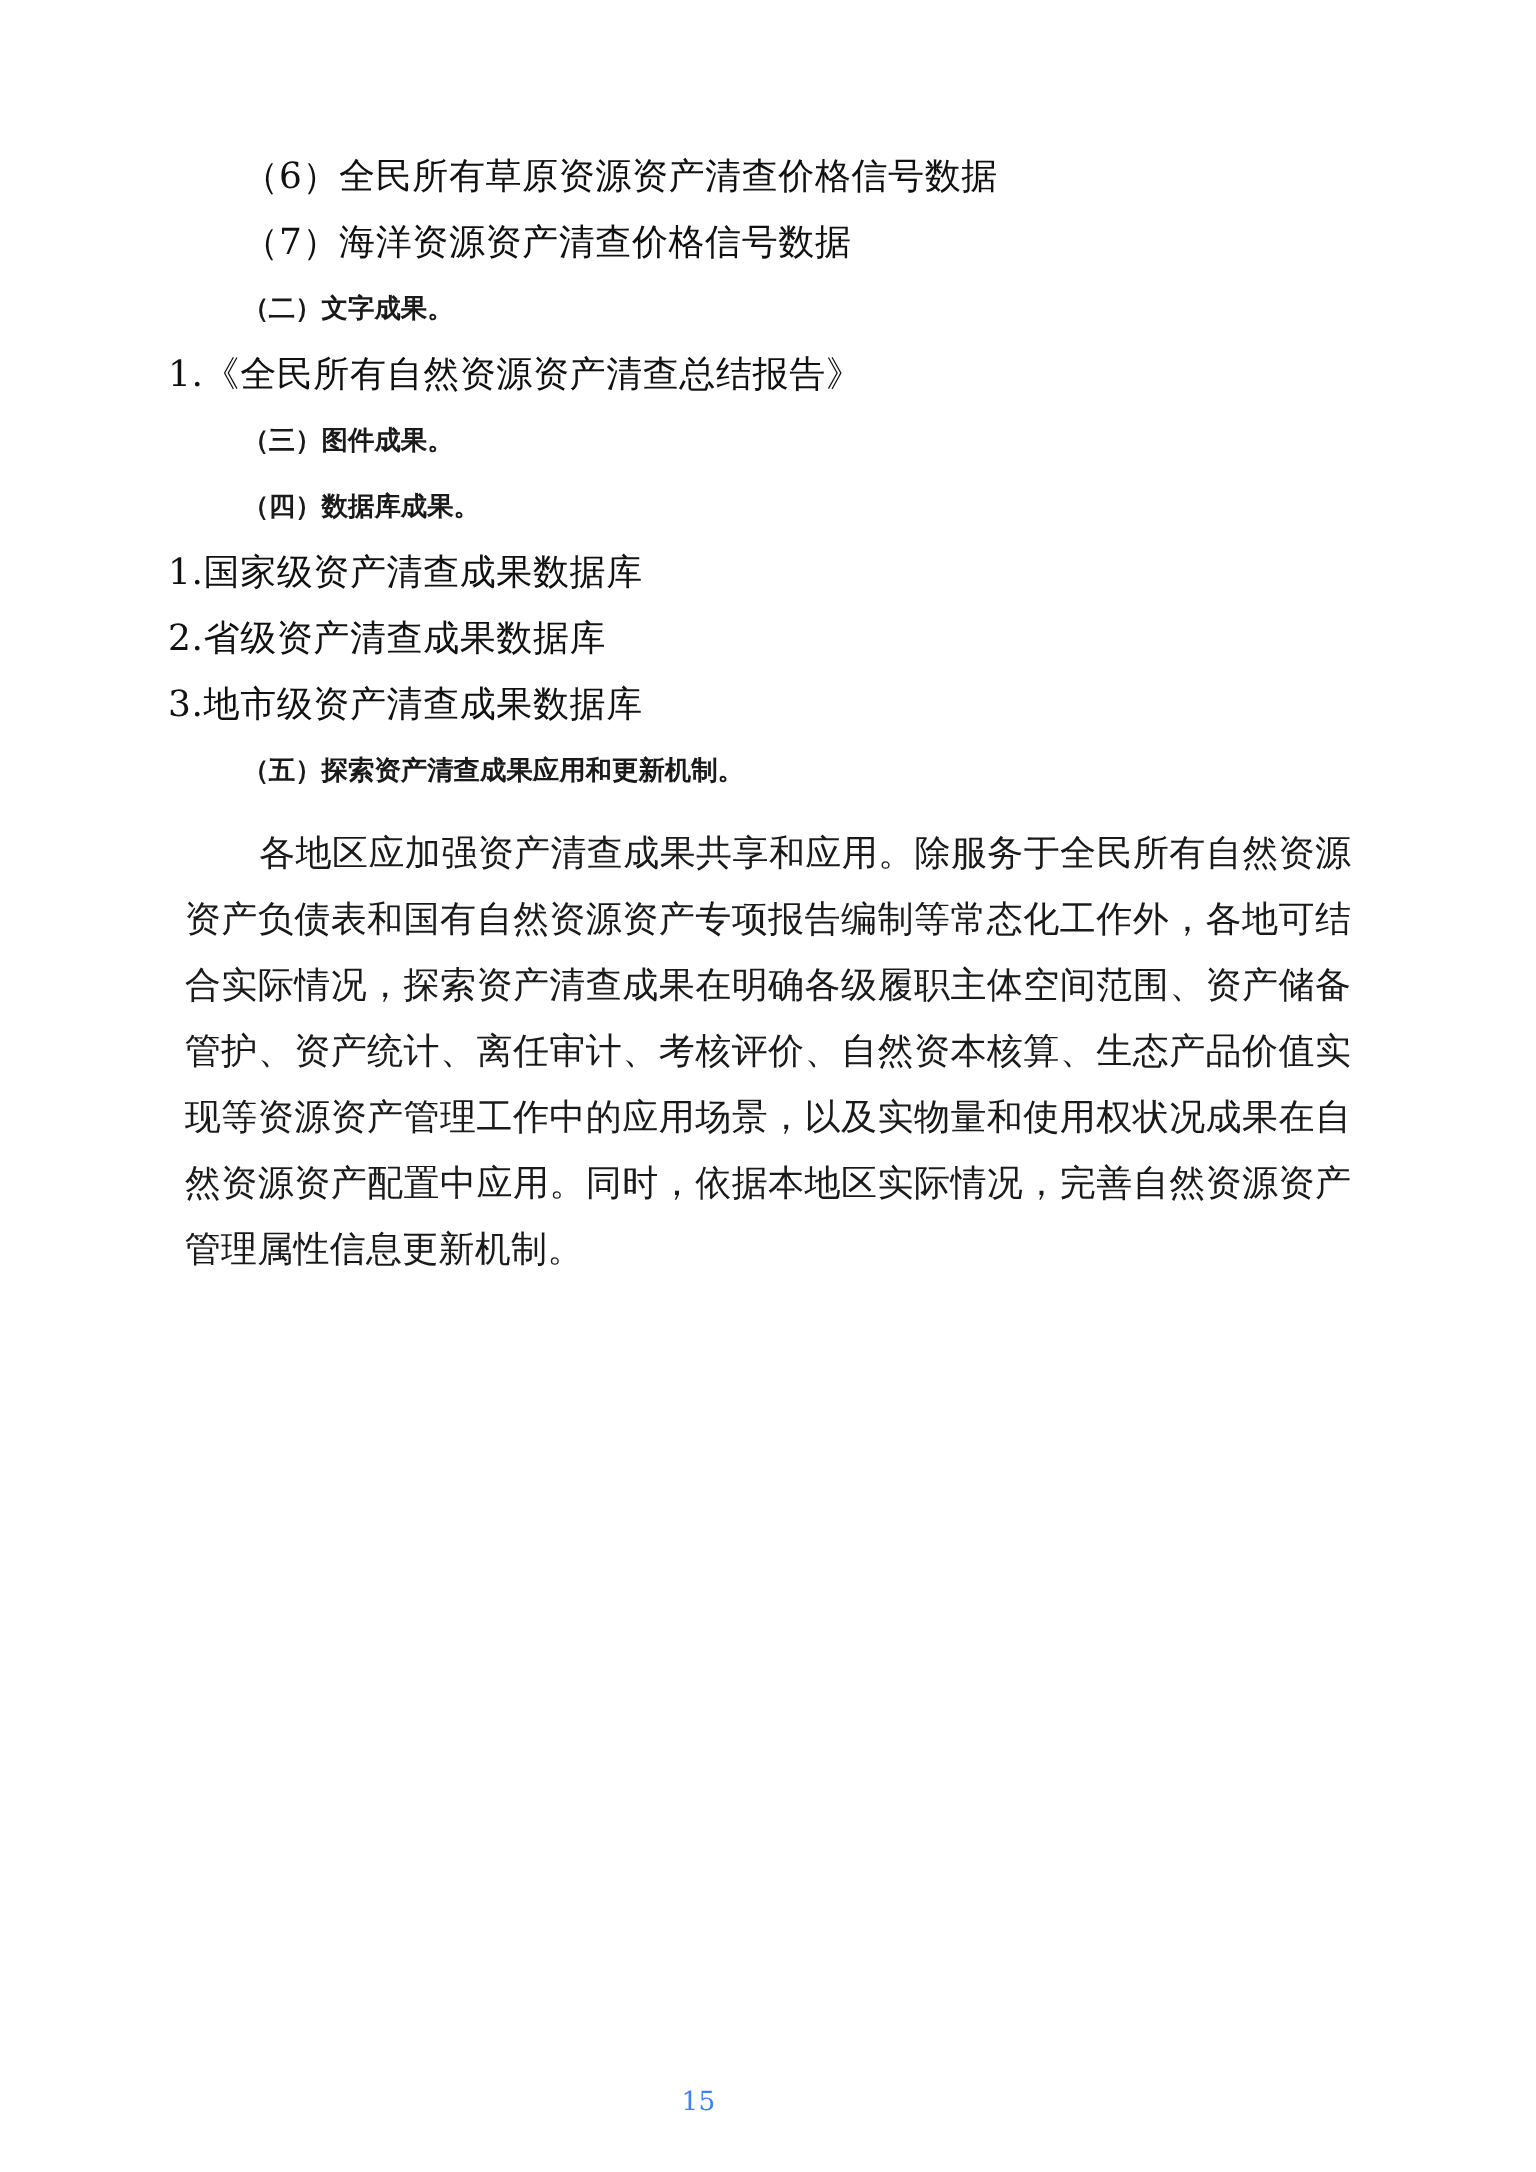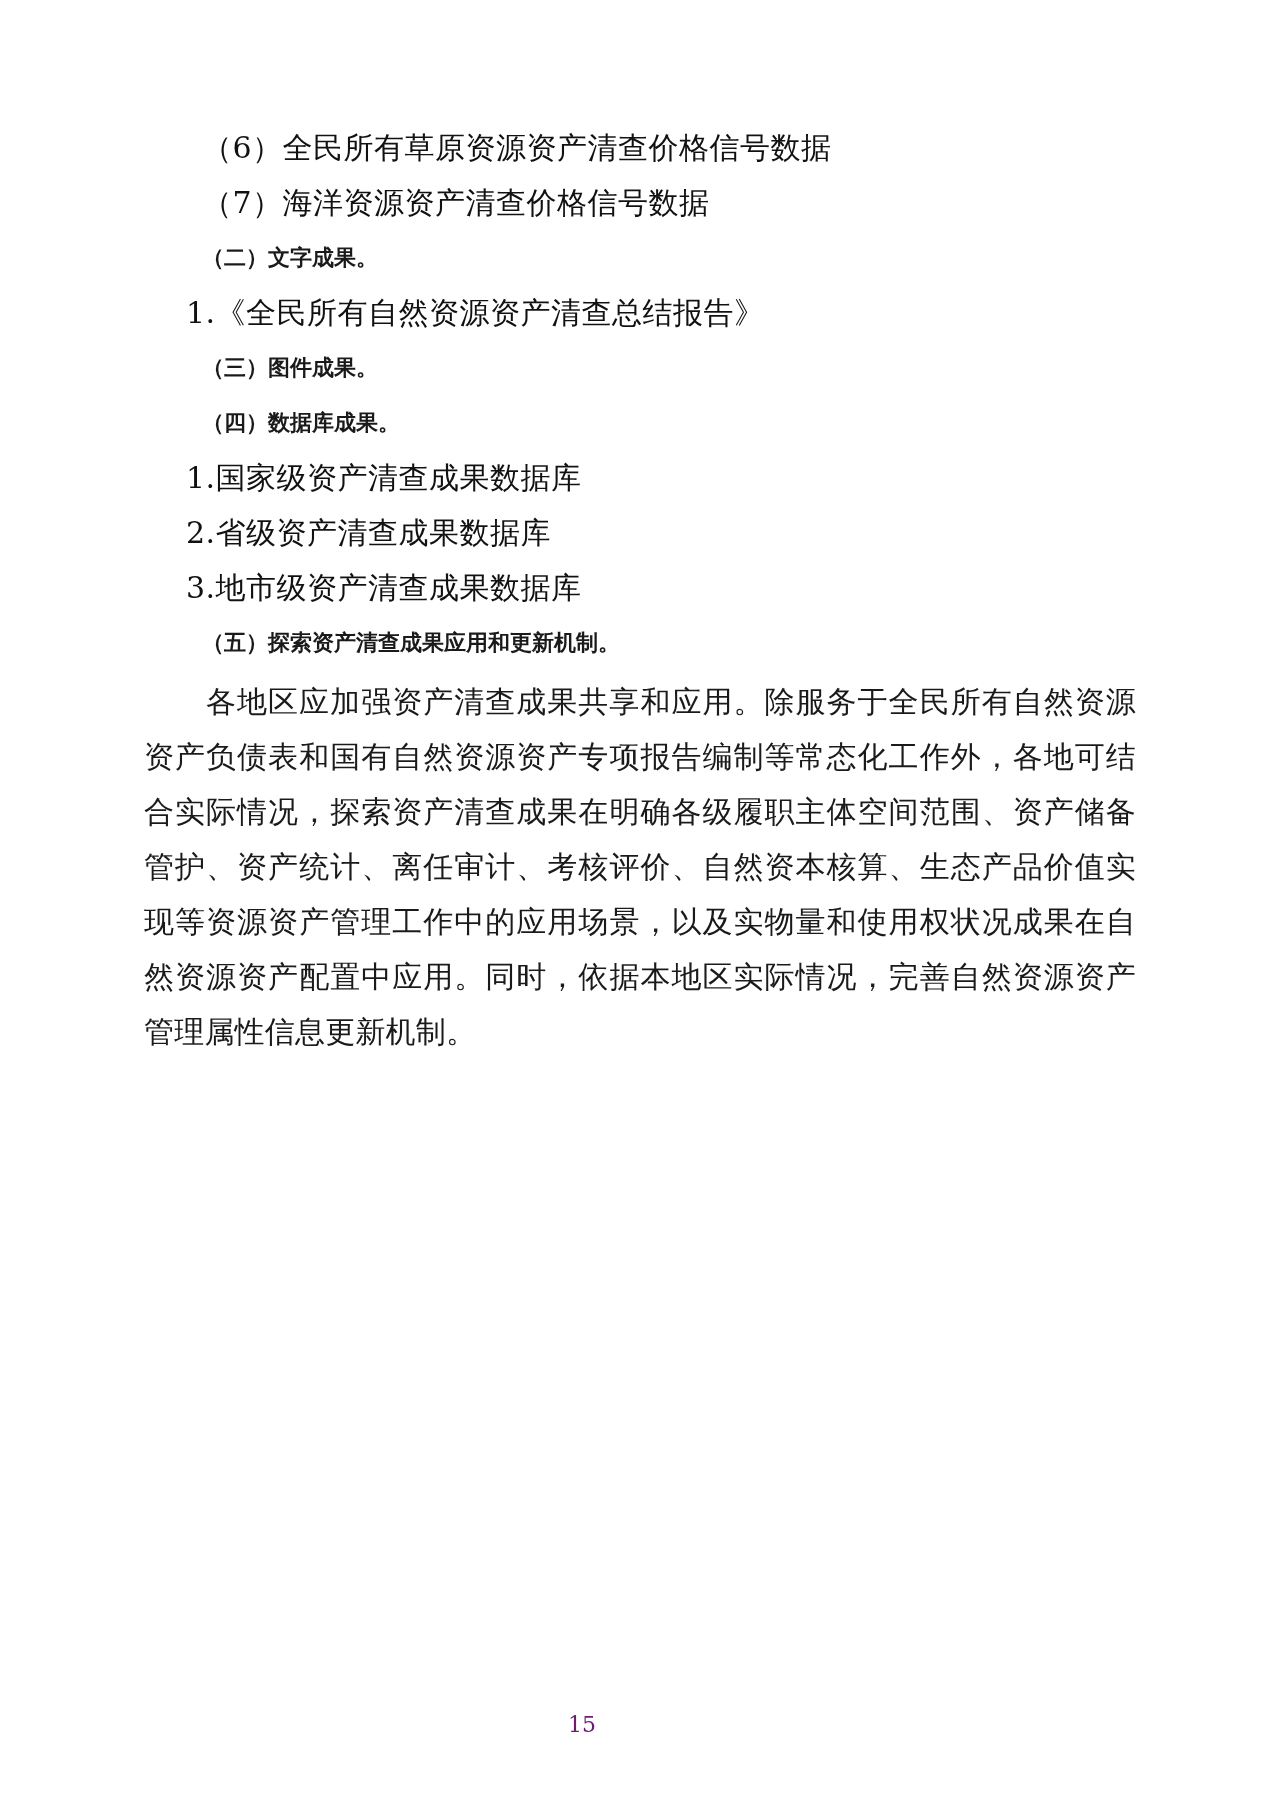--- a/index.html
+++ b/index.html
@@ -36,21 +36,20 @@
     letter-spacing: 0.5px;
     white-space: nowrap;
     color: #111;
   }
   
   .indent2 {
     padding-left: 62px;
   }
   .indent1 {
     padding-left: 0px;
-    margin-left: 46px;
   }
   .heading-bold {
     font-size: 22px;
     font-weight: bold;
     padding-left: 62px;
     line-height: 55px;
     white-space: nowrap;
   }
   .section-heading {
     font-family: "DejaVu Sans", "Liberation Sans", sans-serif;
@@ -62,32 +61,32 @@
   }
   .para {
     font-size: 30px;
     line-height: 55px;
     text-align: justify;
     text-justify: inter-ideograph;
     text-indent: 62px;
     letter-spacing: 0.2px;
   }
   .para-block {
-    margin: 4px;
+    margin: 14px;
   }
   .spacer-sm { height: 6px; }
   .page-number {
     position: absolute;
-    bottom: 73px;
+    bottom: 46px;
     left: 0;
     width: 100%;
     text-align: center;
     font-size: 22px;
     font-family: "DejaVu Serif", "Liberation Serif", serif;
-    color: #701a75;
+    color: #3b82f6;
   }
 </style>
 </head>
 <body>
 
 <div class="page">
   <div class="content">
 
     <div class="line indent2">（6）全民所有草原资源资产清查价格信号数据</div>
 

